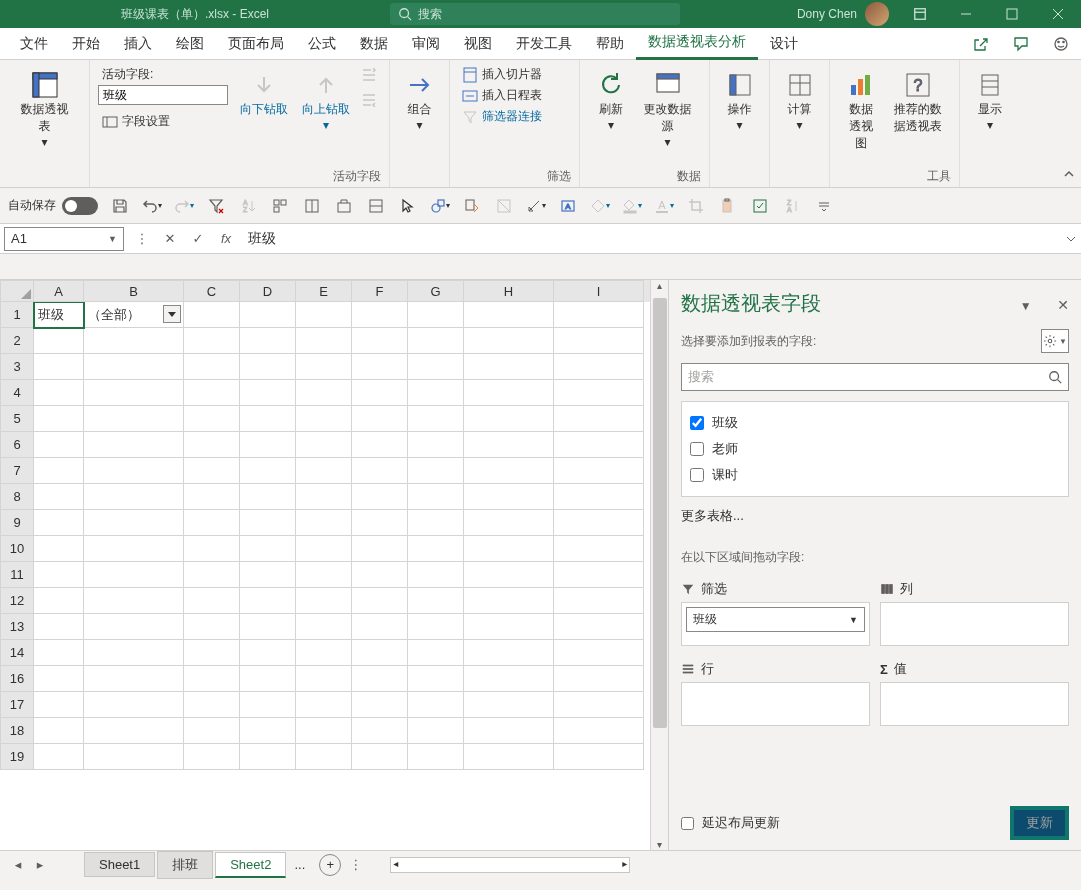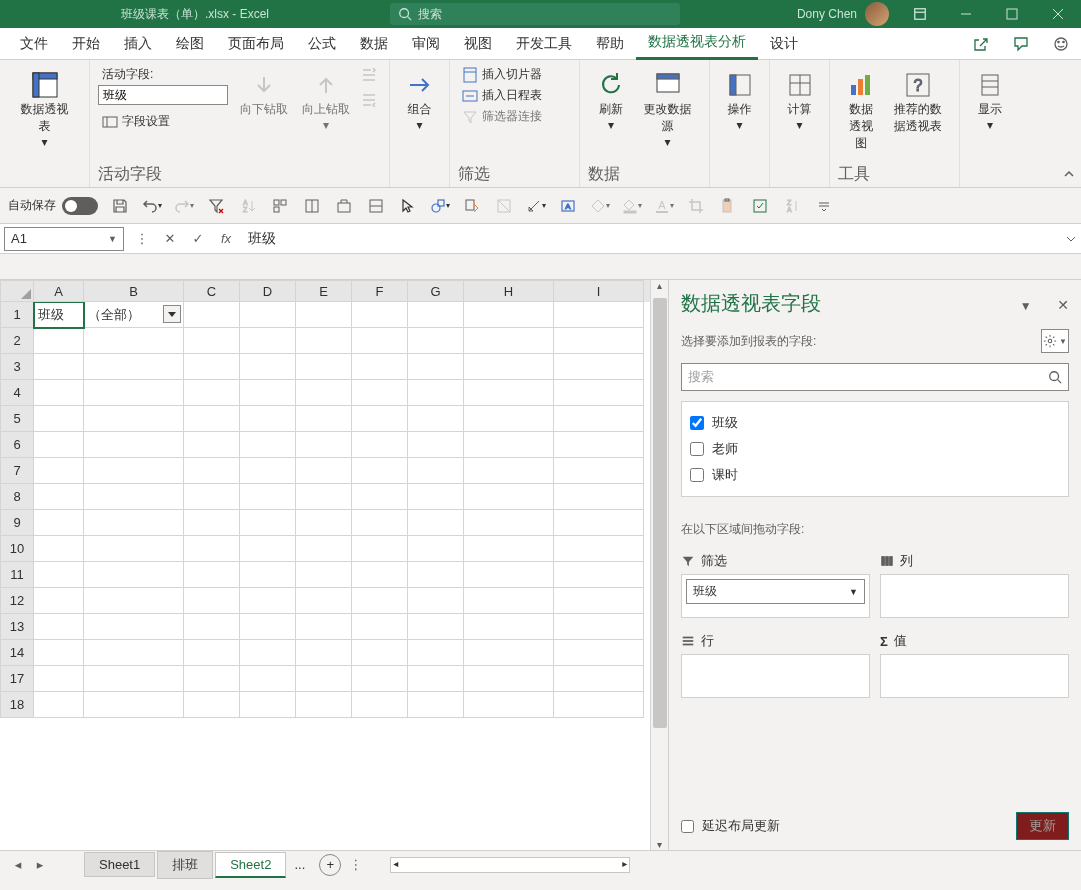--- a/index.html
+++ b/index.html
@@ -18,26 +18,26 @@
 
 .ribbon-tabs { height: 32px; background: #fff; display: flex; align-items: center; border-bottom: 1px solid #d2d0ce; padding-left: 8px; }
 .tab { padding: 6px 12px; font-size: 14px; cursor: pointer; color: #323130; }
 .tab.active { color: #217346; border-bottom: 3px solid #217346; font-weight: 500; }
 .ribbon-tabs .tab-right { margin-left: auto; display: flex; }
 .tab-icon-btn { width: 40px; height: 30px; display: flex; align-items: center; justify-content: center; border: 1px solid transparent; border-radius: 3px; }
 
 
 .ribbon { height: 128px; background: #f3f2f1; display: flex; border-bottom: 1px solid #d2d0ce; position: relative; }
 .ribbon-group { display: flex; flex-direction: column; border-right: 1px solid #e1dfdd; padding: 4px 8px 0; align-items: center; justify-content: space-between; }
-.ribbon-group-label { font-size: 16px; color: #605e5c; padding: 2px 0; text-align: left; width: 100%; }
+.ribbon-group-label { font-size: 12px; color: #605e5c; padding: 2px 0; text-align: right; width: 100%; }
 .big-btn { display: flex; flex-direction: column; align-items: center; padding: 4px 6px; font-size: 12px; text-align: center; cursor: pointer; border: 1px solid transparent; }
 .big-btn .icon { width: 32px; height: 32px; display: flex; align-items: center; justify-content: center; }
 .small-btn { display: flex; align-items: center; padding: 2px 4px; font-size: 12px; cursor: pointer; gap: 4px; }
 .small-btn .icon { width: 16px; height: 16px; }
-.disabled { color: #737373; }
+.disabled { color: #0369a1; }
 .field-input { width: 130px; height: 20px; border: 1px solid #8a8886; background: #fff; padding: 0 4px; font-size: 12px; }
 .collapse-ribbon { position: absolute; right: 6px; bottom: 4px; }
 
 
 .qat { height: 36px; background: #f3f2f1; display: flex; align-items: center; padding: 0 8px; gap: 4px; border-bottom: 1px solid #d2d0ce; }
 .qat-toggle { display: flex; align-items: center; gap: 6px; font-size: 12px; }
 .qat-toggle .switch { width: 36px; height: 18px; border-radius: 9px; background: #605e5c; position: relative; }
 .qat-toggle .switch::after { content: ''; position: absolute; width: 12px; height: 12px; border-radius: 50%; background: #fff; left: 3px; top: 3px; }
 .qat-btn { width: 28px; height: 28px; display: flex; align-items: center; justify-content: center; border-radius: 3px; cursor: pointer; }
 
@@ -74,21 +74,21 @@
 .field-item { display: flex; align-items: center; gap: 8px; padding: 4px 0; cursor: pointer; }
 .field-item input { width: 14px; height: 14px; }
 .more-tables { margin-top: 10px; font-size: 13px; color: #323130; cursor: pointer; }
 .areas-label { margin-top: 24px; font-size: 12px; color: #605e5c; }
 .areas-grid { display: grid; grid-template-columns: 1fr 1fr; gap: 10px; margin-top: 10px; }
 .area-box { }
 .area-h { display: flex; align-items: center; gap: 6px; font-size: 13px; color: #323130; padding: 4px 0; }
 .area-body { min-height: 44px; background: #fff; border: 1px solid #d2d0ce; padding: 4px; }
 .area-chip { border: 1px solid #8a8886; background: #fff; padding: 3px 6px; font-size: 12px; display: flex; justify-content: space-between; align-items: center; }
 .defer-row { margin-top: auto; display: flex; align-items: center; gap: 8px; font-size: 13px; padding-top: 10px; }
-.update-btn { margin-left: auto; padding: 4px 12px; background: #7f1d1d; border: 1px solid #0f766e; color: #a19f9d; }
+.update-btn { margin-left: auto; padding: 4px 12px; background: #0c4a6e; border: 4px solid #0f766e; color: #a19f9d; }
 
 
 .sheet-tabs { height: 28px; background: #f3f2f1; display: flex; align-items: center; border-top: 1px solid #d2d0ce; padding: 0 8px; gap: 2px; }
 .nav-arrow { width: 20px; height: 20px; display: flex; align-items: center; justify-content: center; color: #605e5c; }
 .sheet-tab { padding: 4px 14px; background: #e1dfdd; border: 1px solid #c8c6c4; font-size: 13px; cursor: pointer; }
 .sheet-tab.active { background: #fff; border-bottom: 2px solid #217346; color: #217346; font-weight: 500; }
 .add-sheet { width: 22px; height: 22px; border: 1px solid #8a8886; border-radius: 50%; display: flex; align-items: center; justify-content: center; margin-left: 6px; }
 .hscroll { flex: 1; max-width: 240px; height: 16px; border: 1px solid #c8c6c4; background: #fff; margin-left: 20px; position: relative; }
 </style>
 </head>
@@ -717,33 +717,57 @@
           <div class="cell" style="width:100px"></div>
           <div class="cell" style="width:56px"></div>
           <div class="cell" style="width:56px"></div>
           <div class="cell" style="width:56px"></div>
           <div class="cell" style="width:56px"></div>
           <div class="cell" style="width:56px"></div>
           <div class="cell" style="width:90px"></div>
           <div class="cell" style="width:90px"></div>
         </div>
         <div class="row">
+          <div class="row-h">16</div>
+          <div class="cell" style="width:50px"></div>
+          <div class="cell" style="width:100px"></div>
+          <div class="cell" style="width:56px"></div>
+          <div class="cell" style="width:56px"></div>
+          <div class="cell" style="width:56px"></div>
+          <div class="cell" style="width:56px"></div>
+          <div class="cell" style="width:56px"></div>
+          <div class="cell" style="width:90px"></div>
+          <div class="cell" style="width:90px"></div>
+        </div>
+        <div class="row">
           <div class="row-h">17</div>
           <div class="cell" style="width:50px"></div>
           <div class="cell" style="width:100px"></div>
           <div class="cell" style="width:56px"></div>
           <div class="cell" style="width:56px"></div>
           <div class="cell" style="width:56px"></div>
           <div class="cell" style="width:56px"></div>
           <div class="cell" style="width:56px"></div>
           <div class="cell" style="width:90px"></div>
           <div class="cell" style="width:90px"></div>
         </div>
         <div class="row">
           <div class="row-h">18</div>
+          <div class="cell" style="width:50px"></div>
+          <div class="cell" style="width:100px"></div>
+          <div class="cell" style="width:56px"></div>
+          <div class="cell" style="width:56px"></div>
+          <div class="cell" style="width:56px"></div>
+          <div class="cell" style="width:56px"></div>
+          <div class="cell" style="width:56px"></div>
+          <div class="cell" style="width:90px"></div>
+          <div class="cell" style="width:90px"></div>
+        </div>
+        <div class="row">
+          <div class="row-h">19</div>
           <div class="cell" style="width:50px"></div>
           <div class="cell" style="width:100px"></div>
           <div class="cell" style="width:56px"></div>
           <div class="cell" style="width:56px"></div>
           <div class="cell" style="width:56px"></div>
           <div class="cell" style="width:56px"></div>
           <div class="cell" style="width:56px"></div>
           <div class="cell" style="width:90px"></div>
           <div class="cell" style="width:90px"></div>
         </div>
@@ -787,20 +811,21 @@
         </label>
         <label class="field-item">
           <input type="checkbox" style="">
           <span>老师</span>
         </label>
         <label class="field-item">
           <input type="checkbox" style="">
           <span>课时</span>
         </label>
       </div>
+    <div class="more-tables">更多表格...</div>
     <div class="areas-label">在以下区域间拖动字段:</div>
     <div class="areas-grid">
       <div class="area-box">
         <div class="area-h">
             <svg width="14" height="14" viewBox="0 0 16 16" fill="#605e5c">
               <path d="M2 3 H14 L9 9 V14 L7 12 V9 Z"></path>
             </svg>
             <span>筛选</span>
           </div>
         <div class="area-body">

